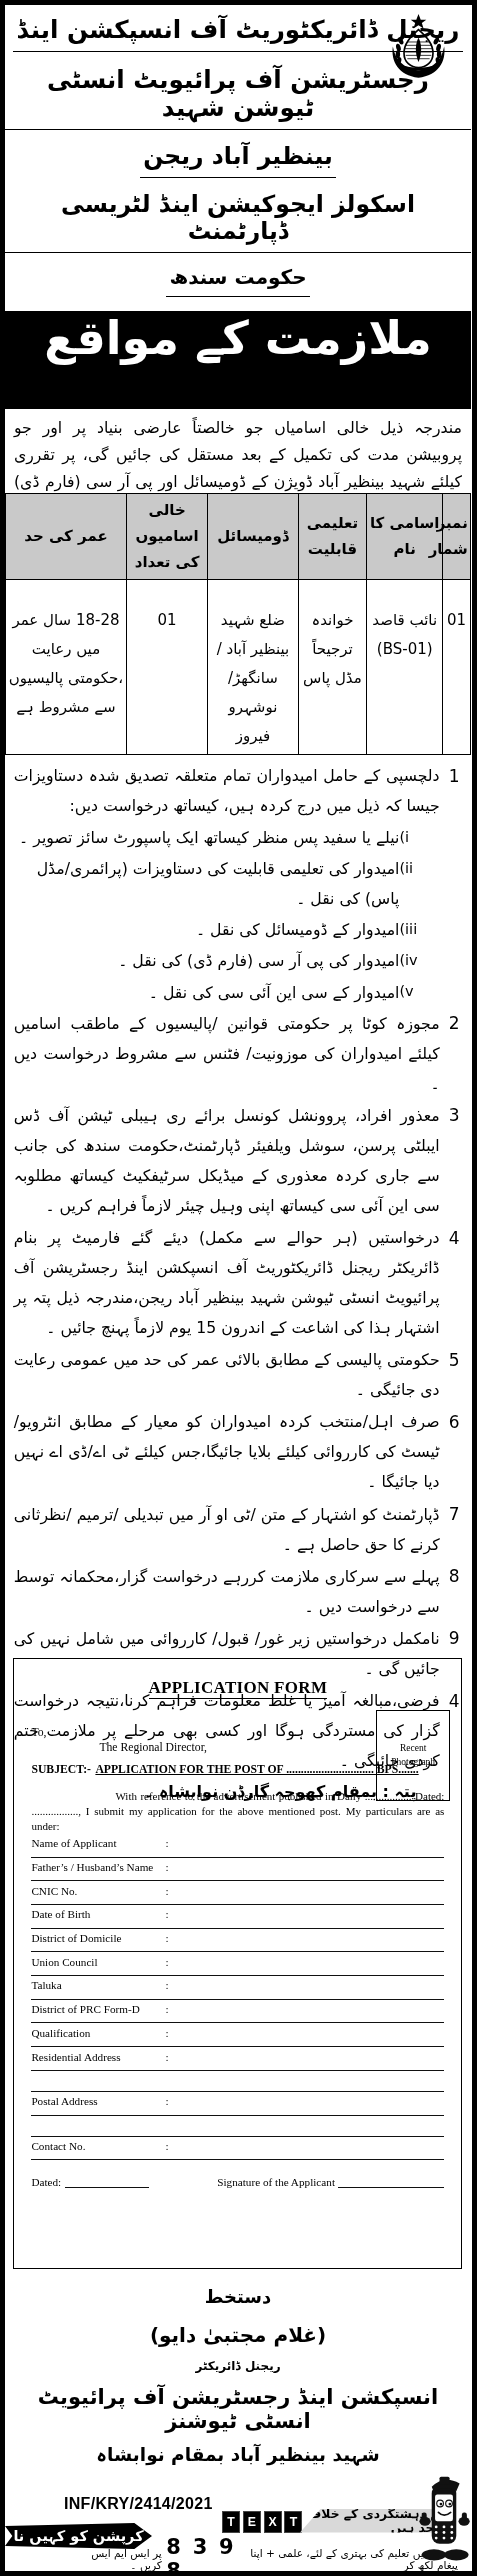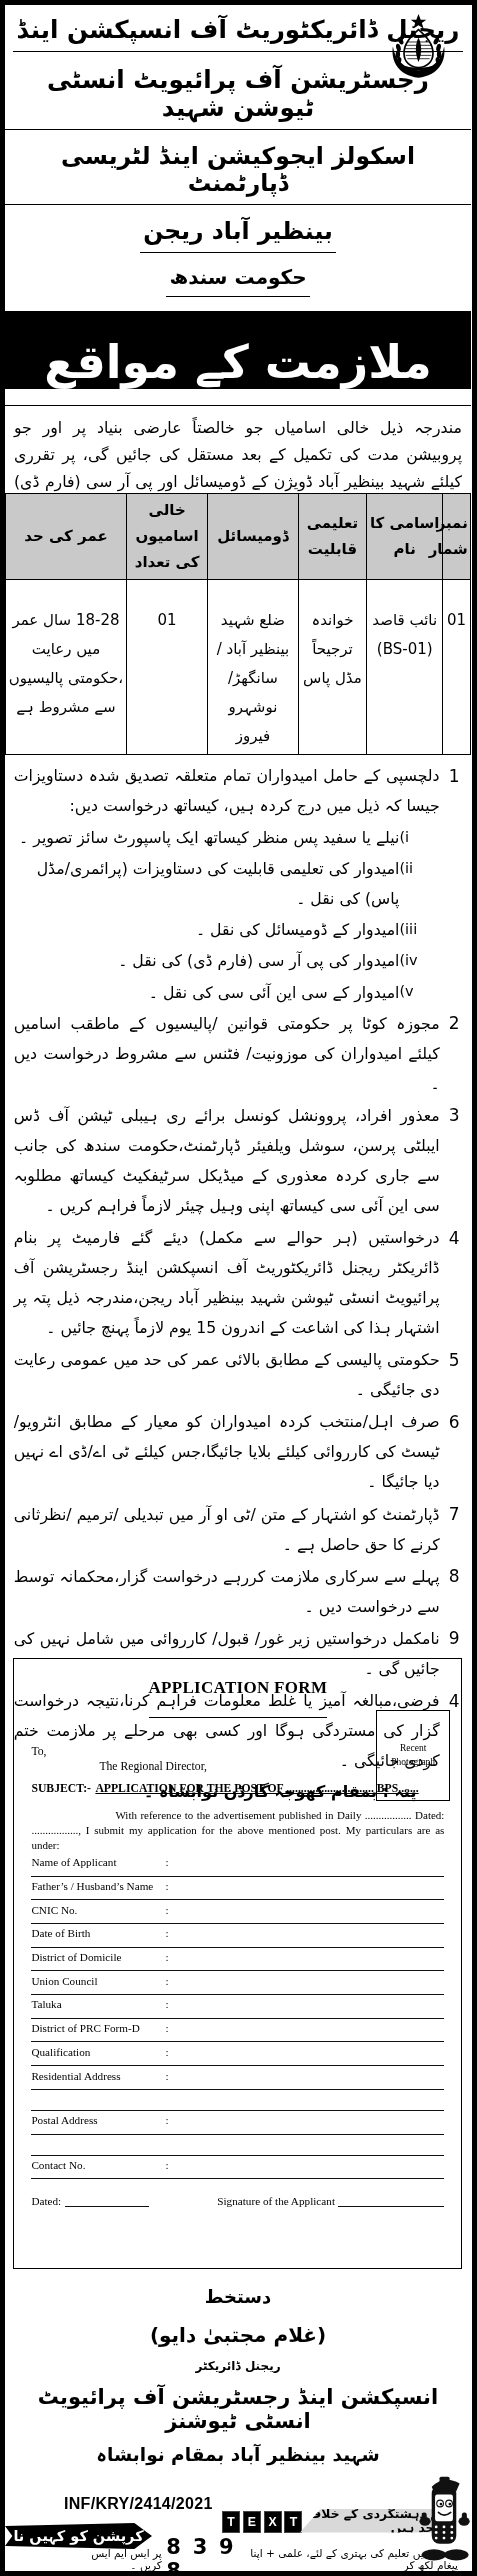--- a/index.html
+++ b/index.html
@@ -19,22 +19,22 @@
   
   .header{top:0;left:0;width:466px;height:306px;text-align:center;padding-top:11.2px;box-sizing:border-box;direction:rtl;}
   .hline{display:block;margin:0 auto 13.4px auto;}
   .hline span{display:inline-block;font-weight:bold;border-bottom:1.7px solid #000;padding:0 3.4px 6.7px 3.4px;line-height:1.15;}
   .h-big span{font-size:24.6px;}
   .h-med span{font-size:23.5px;}
   .h-small span{font-size:20px;}
   .emblem{top:7.8px;right:22.4px;width:63px;height:68px;}
 
   
-  .banner{top:306px;left:0;width:466px;height:78px;background:#000;color:#fff;
-    display:flex;align-items:flex-end;justify-content:center;direction:rtl;}
+  .banner{top:306px;left:0;width:466px;height:98px;background:#000;color:#fff;
+    display:flex;align-items:flex-start;justify-content:center;direction:rtl;}
   .banner span{font-size:46px;font-weight:bold;letter-spacing:0.6px;}
 
   
   .intro{top:400px;left:0;width:466px;height:87px;border-top:1.7px solid #000;border-bottom:0;
     box-sizing:border-box;direction:rtl;padding:7.8px 9px 0 9px;
     font-size:15.7px;line-height:27px;text-align:justify;}
 
   
   .jobtable{top:488px;left:0;width:466px;border-collapse:collapse;direction:rtl;table-layout:fixed;}
   .jobtable th,.jobtable td{border:1.7px solid #000;padding:3.4px 2.2px;box-sizing:border-box;}
@@ -56,21 +56,21 @@
   .g-text{flex:1;font-size:15.7px;line-height:30px;text-align:justify;}
   .g-sub{display:flex;direction:rtl;margin-right:27px;margin-bottom:1.1px;}
   .g-marker{flex:0 0 40px;font-size:14.5px;direction:ltr;text-align:left;padding-top:5.6px;padding-right:2.2px;}
   .g-sub .g-text{text-align:right;}
   .g-address{font-size:16px;font-weight:bold;text-align:right;padding-left:78px;margin-top:5.6px;direction:rtl;text-align:center;}
 
   
   .form-box{top:1653px;left:8.4px;width:449px;height:611px;border:1.7px solid #000;box-sizing:border-box;
     font-family:"Liberation Serif",serif;padding:9px 17px 0 17px;direction:ltr;}
   .form-title{text-align:center;margin-top:10px;}
-  .form-title span{display:inline-block;font-size:17px;font-weight:bold;border-bottom:1.7px solid #000;padding-bottom:19px;letter-spacing:0.3px;}
+  .form-title span{display:inline-block;font-size:17px;font-weight:bold;border-bottom:1.7px solid #000;padding-bottom:0;letter-spacing:0.3px;}
   .photo-box{top:51px;right:11.2px;width:74px;height:91px;border:1.1px solid #000;box-sizing:border-box;
     display:flex;align-items:center;justify-content:center;text-align:center;font-size:9.5px;line-height:13.4px;}
   .to-line{font-size:11.7px;margin-top:27px;}
   .to-addr{font-size:11.7px;margin-left:68px;line-height:17.3px;}
   .subject-row{margin-top:6.7px;font-size:11.7px;font-weight:bold;display:flex;}
   .subject-label{flex:0 0 64px;}
   .subject-text{flex:1;text-decoration:underline;}
   .form-body{font-size:11px;line-height:15px;text-align:justify;margin-top:13px;text-indent:84px;}
   .f-row{position:relative;border-bottom:1.1px solid #111;height:21px;margin-top:1.7px;display:flex;align-items:flex-start;}
   .f-label{font-size:11.2px;width:134px;padding-top:1.7px;}
@@ -110,22 +110,22 @@
   .mascot{top:2465px;right:1.1px;width:54px;height:96px;}
 </style>
 </head>
 <body>
 
 <div class="page">
 
   <div class="abs header">
     <div class="hline h-big"><span>ریجنل ڈائریکٹوریٹ آف انسپکشن اینڈ</span></div>
     <div class="hline h-big"><span>رجسٹریشن آف پرائیویٹ انسٹی ٹیوشن شہید</span></div>
+    <div class="hline h-med"><span>بینظیر آباد ریجن</span></div>
     <div class="hline h-med"><span>اسکولز ایجوکیشن اینڈ لٹریسی ڈپارٹمنٹ</span></div>
-    <div class="hline h-med"><span>بینظیر آباد ریجن</span></div>
     <div class="hline h-small"><span>حکومت سندھ</span></div>
   </div>
 
   <svg class="abs emblem" viewBox="0 0 112 122">
     <polygon points="56,2 60,12 70,12 62,18 65,28 56,22 47,28 50,18 42,12 52,12" fill="#000"></polygon>
     <path d="M56 116 C20 112 6 86 10 60 C14 84 30 100 56 103 C82 100 98 84 102 60 C106 86 92 112 56 116 Z" fill="#000"></path>
     <path d="M56 30 C40 44 30 56 30 72 C30 88 42 98 56 98 C70 98 82 88 82 72 C82 56 72 44 56 30 Z" fill="none" stroke="#000" stroke-width="3"></path>
     <g stroke="#000" stroke-width="1.4">
       <line x1="36" y1="52" x2="76" y2="52"></line>
         <line x1="33" y1="58" x2="79" y2="58"></line>

